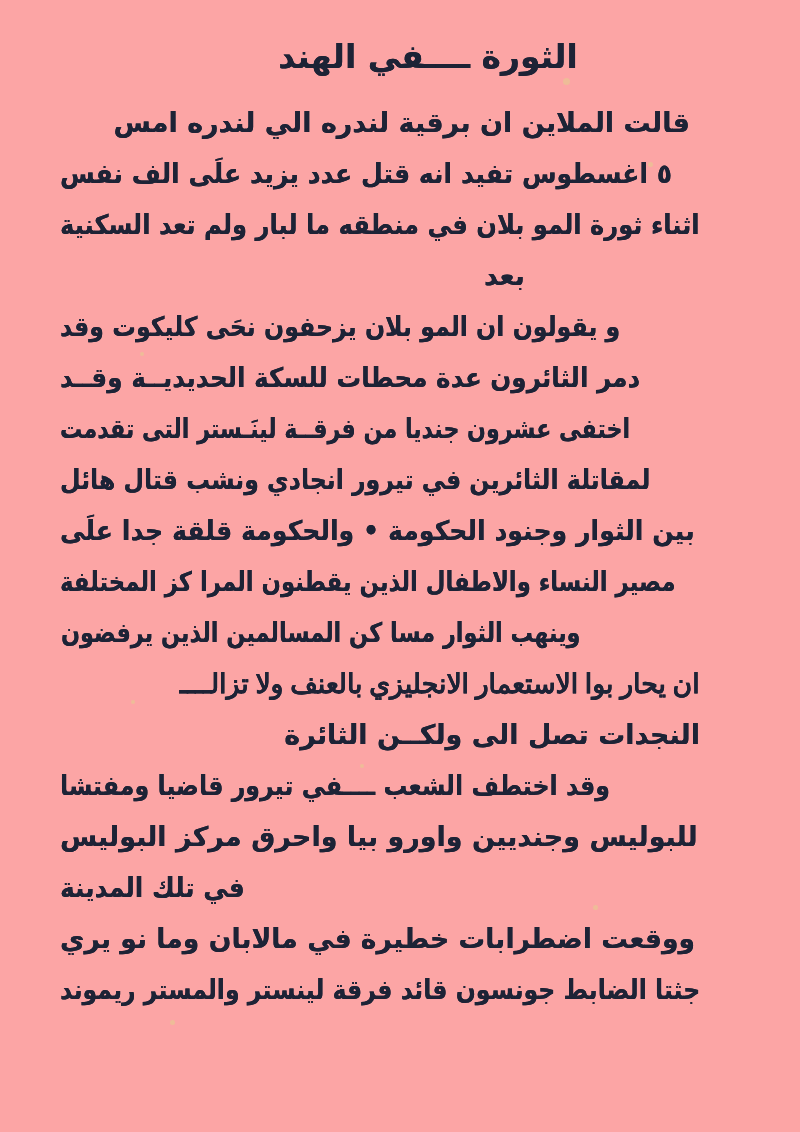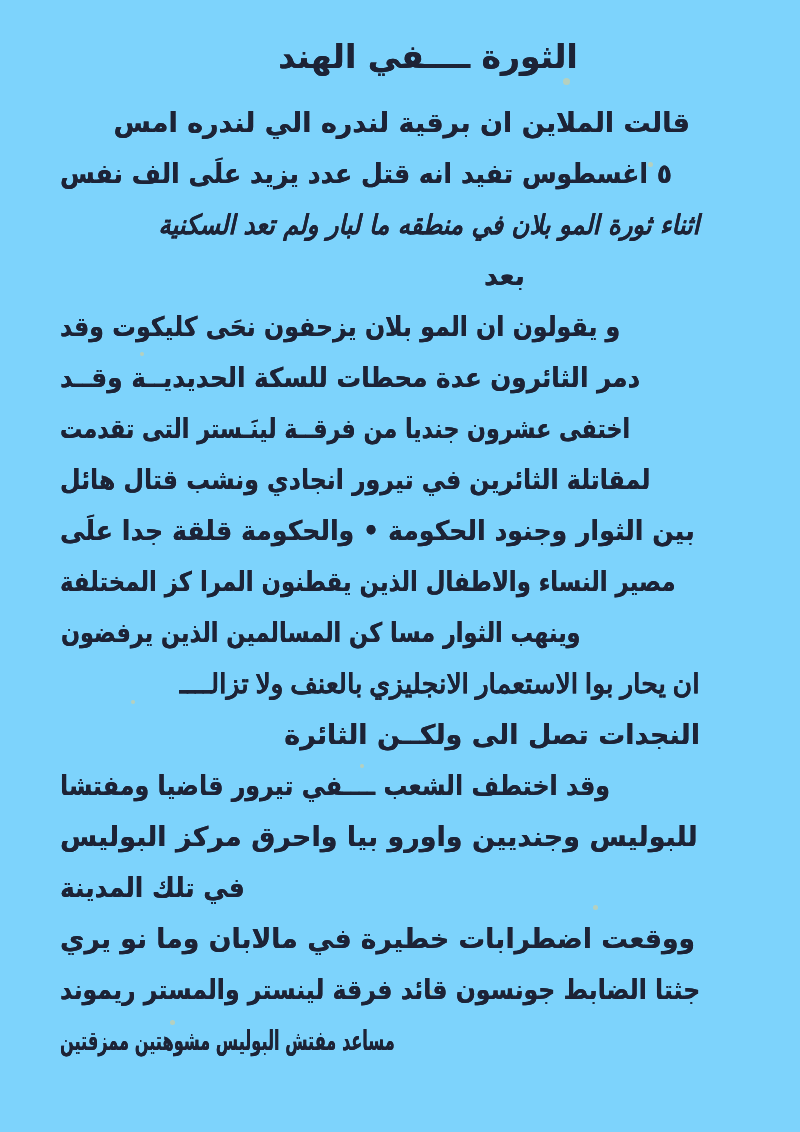--- a/index.html
+++ b/index.html
@@ -4,21 +4,21 @@
 <style>
   html, body {
     margin: 0; padding: 0;
     width: 800px; height: 1132px;
     overflow: hidden;
     background: #ffffff;
   }
   .page {
     position: relative;
     width: 800px; height: 1132px;
-    background: #7dd3fc;
+    background: #fca5a5;
     direction: rtl;
     font-family: "DejaVu Sans", sans-serif;
     color: #1d2336;
     overflow: hidden;
   }
   .title {
     position: absolute;
     top: 30px; left: 0; right: 0;
     margin: 0;
     text-align: center;
@@ -69,21 +69,21 @@
       <div class="speck" style="left: 360px; top: 764px; width: 4px; height: 4px; background: rgb(227, 207, 142);"></div>
       <div class="speck" style="left: 593px; top: 905px; width: 5px; height: 5px; background: rgb(227, 207, 142);"></div>
       <div class="speck" style="left: 428px; top: 990px; width: 4px; height: 4px; background: rgb(227, 207, 142);"></div>
       <div class="speck" style="left: 170px; top: 1020px; width: 5px; height: 5px; background: rgb(227, 207, 142);"></div>
     </div>
   <h1 class="title">الثورة ــــفي الهند</h1>
   <div class="article-body" id="article-body">
       <div class="paragraph">
         <div class="line" style="padding-right: 10px;"><span class="line-inner">قالت الملاين ان برقية لندره الي لندره امس</span></div>
         <div class="line" style="padding-right: 28px;"><span class="line-inner" style="transform: scaleX(0.930091);">٥ اغسطوس تفيد انه قتل عدد يزيد علَى الف نفس</span></div>
-        <div class="line" style="padding-right: 0px; font-style: italic;"><span class="line-inner" style="transform: scaleX(0.896359);">اثناء ثورة المو بلان في منطقه ما لبار ولم تعد السكنية</span></div>
+        <div class="line" style="padding-right: 0px;"><span class="line-inner" style="transform: scaleX(0.896359);">اثناء ثورة المو بلان في منطقه ما لبار ولم تعد السكنية</span></div>
         <div class="line" style="padding-right: 175px;"><span class="line-inner">بعد</span></div>
       </div>
       <div class="paragraph">
         <div class="line" style="padding-right: 80px;"><span class="line-inner" style="transform: scaleX(0.876369);">و يقولون ان المو بلان يزحفون نحَى كليكوت وقد</span></div>
         <div class="line" style="padding-right: 60px;"><span class="line-inner" style="transform: scaleX(0.913386);">دمر الثائرون عدة محطات للسكة الحديديــة وقــد</span></div>
         <div class="line" style="padding-right: 70px;"><span class="line-inner" style="transform: scaleX(0.821326);">اختفى عشرون جنديا من فرقــة لينَـستر التى تقدمت</span></div>
         <div class="line" style="padding-right: 50px;"><span class="line-inner" style="transform: scaleX(0.875371);">لمقاتلة الثائرين في تيرور انجادي ونشب قتال هائل</span></div>
         <div class="line" style="padding-right: 5px;"><span class="line-inner" style="transform: scaleX(0.933824);">بين الثوار وجنود الحكومة • والحكومة قلقة جدا علَى</span></div>
         <div class="line" style="padding-right: 25px;"><span class="line-inner" style="transform: scaleX(0.842466);">مصير النساء والاطفال الذين يقطنون المرا كز المختلفة</span></div>
       </div>
@@ -93,16 +93,15 @@
         <div class="line" style="padding-right: 0px;"><span class="line-inner">النجدات تصل الى ولكــن الثائرة</span></div>
       </div>
       <div class="paragraph">
         <div class="line" style="padding-right: 90px;"><span class="line-inner" style="transform: scaleX(0.878594);">وقد اختطف الشعب ــــفي تيرور قاضيا ومفتشا</span></div>
         <div class="line" style="padding-right: 2px;"><span class="line-inner" style="transform: scaleX(0.998435);">للبوليس وجنديين واورو بيا واحرق مركز البوليس</span></div>
         <div class="line" style="padding-right: 455px;"><span class="line-inner" style="transform: scaleX(0.920398);">في تلك المدينة</span></div>
       </div>
       <div class="paragraph">
         <div class="line" style="padding-right: 5px; text-align: center;"><span class="line-inner" style="transform: scaleX(0.987558);">ووقعت اضطرابات خطيرة في مالابان وما نو يري</span></div>
         <div class="line" style="padding-right: 0px;"><span class="line-inner" style="transform: scaleX(0.874317);">جثتا الضابط جونسون قائد فرقة لينستر والمستر ريموند</span></div>
-        <div class="line" style="padding-right: 305px;"><span class="line-inner" style="transform: scaleX(0.598214);">مساعد مفتش البوليس مشوهتين ممزقتين</span></div>
       </div>
     </div>
 </div>
 
 </body></html>

